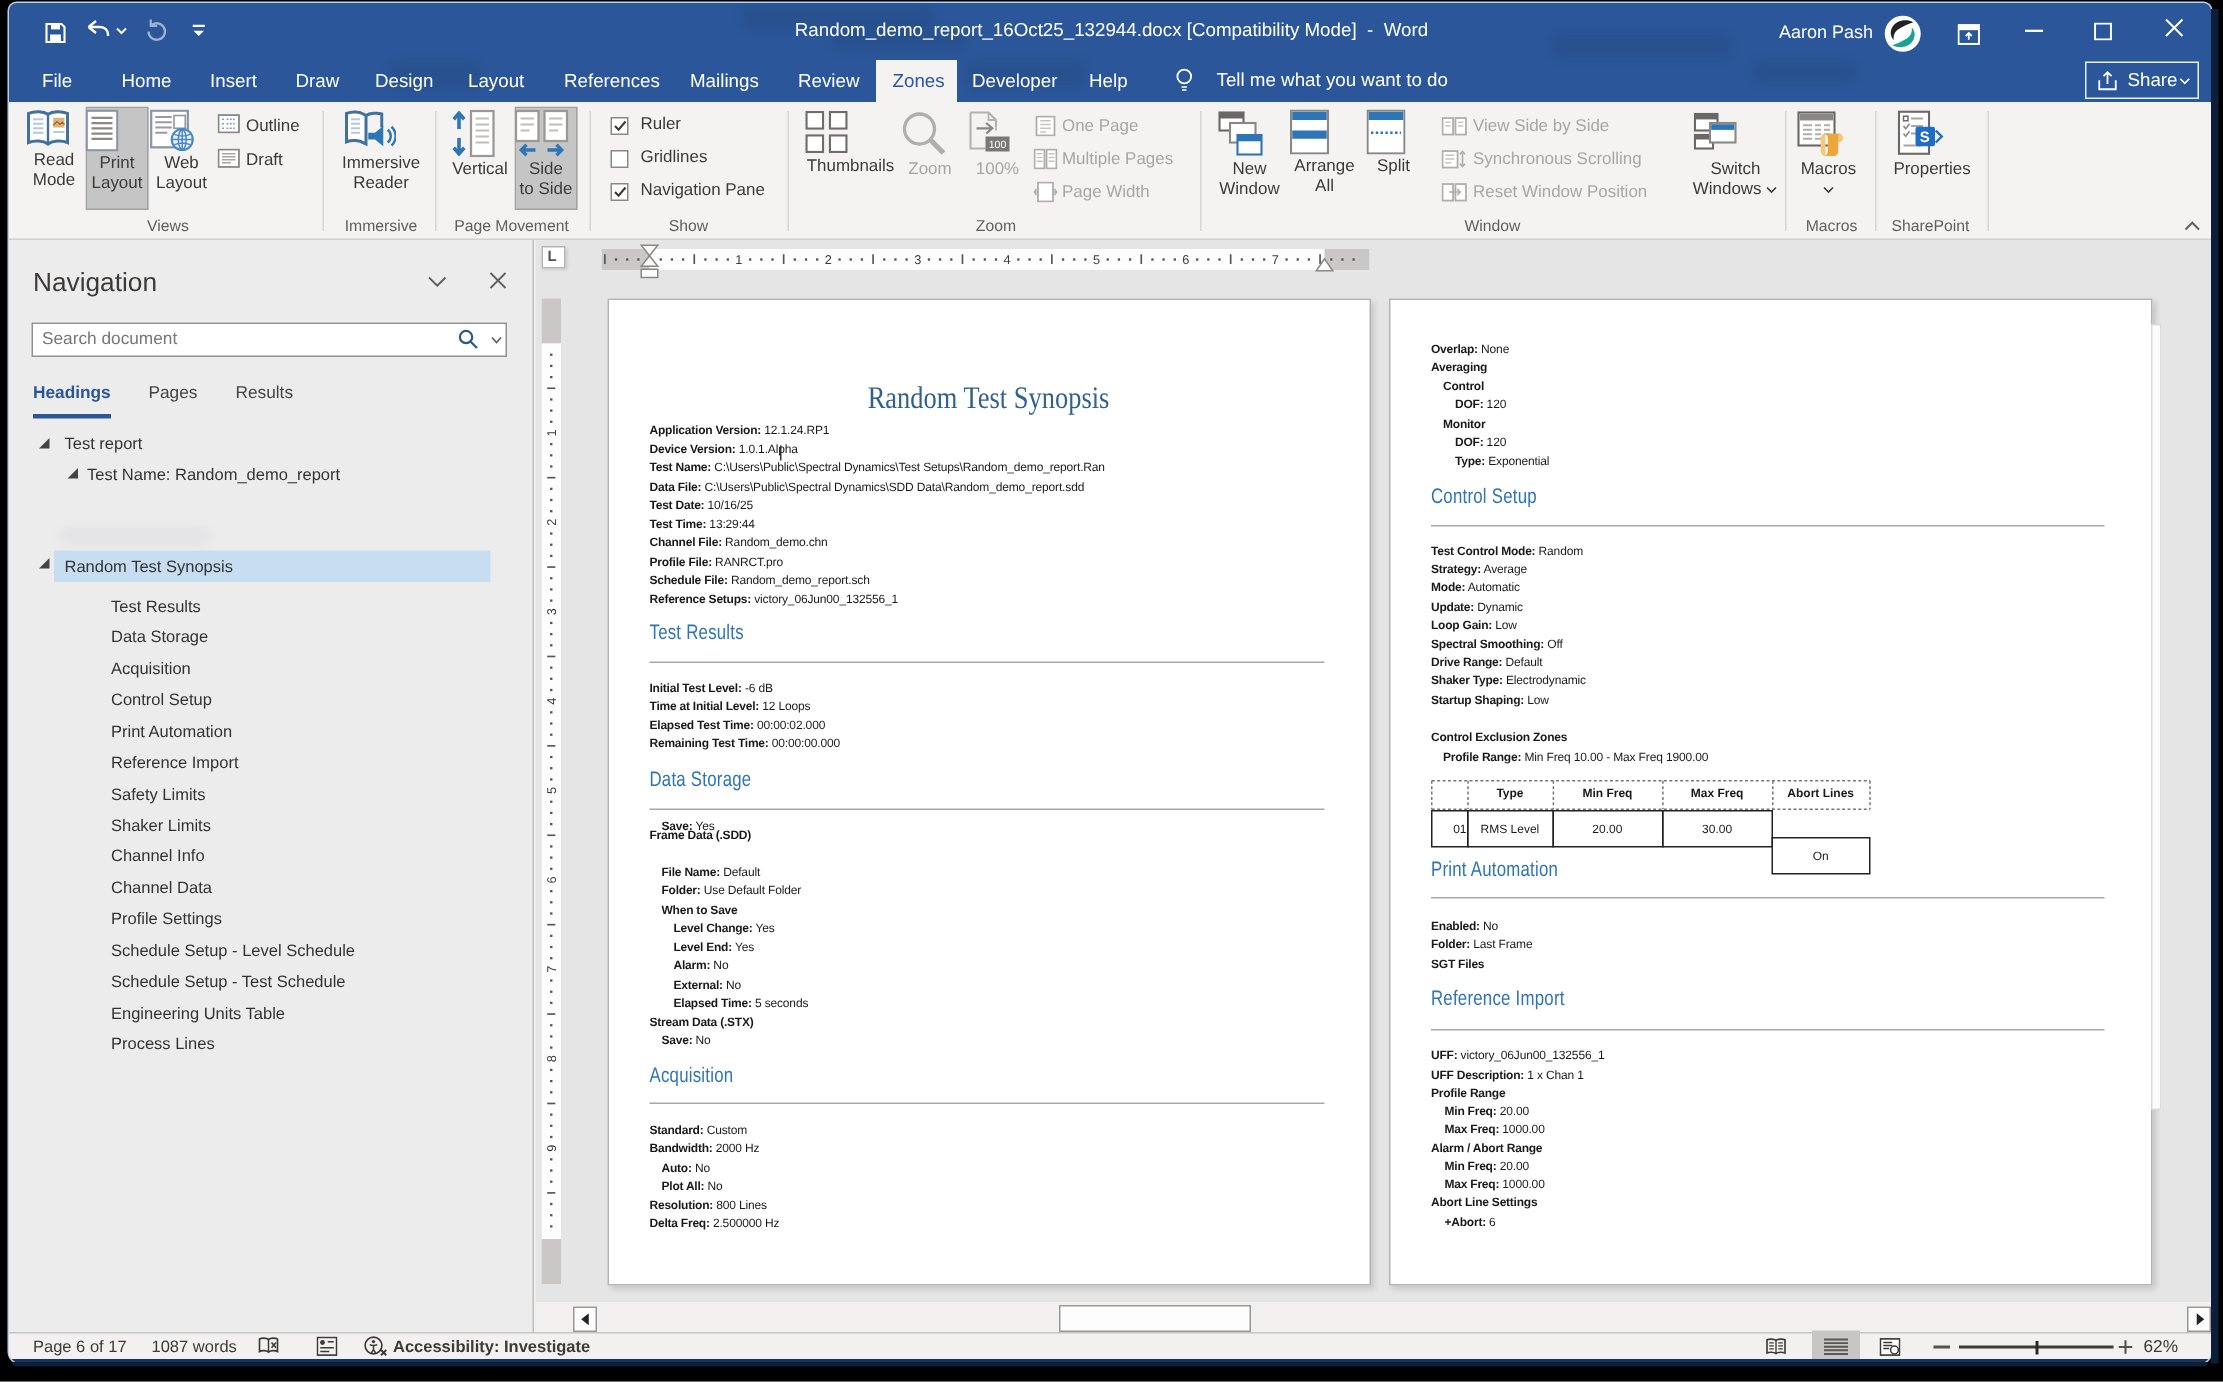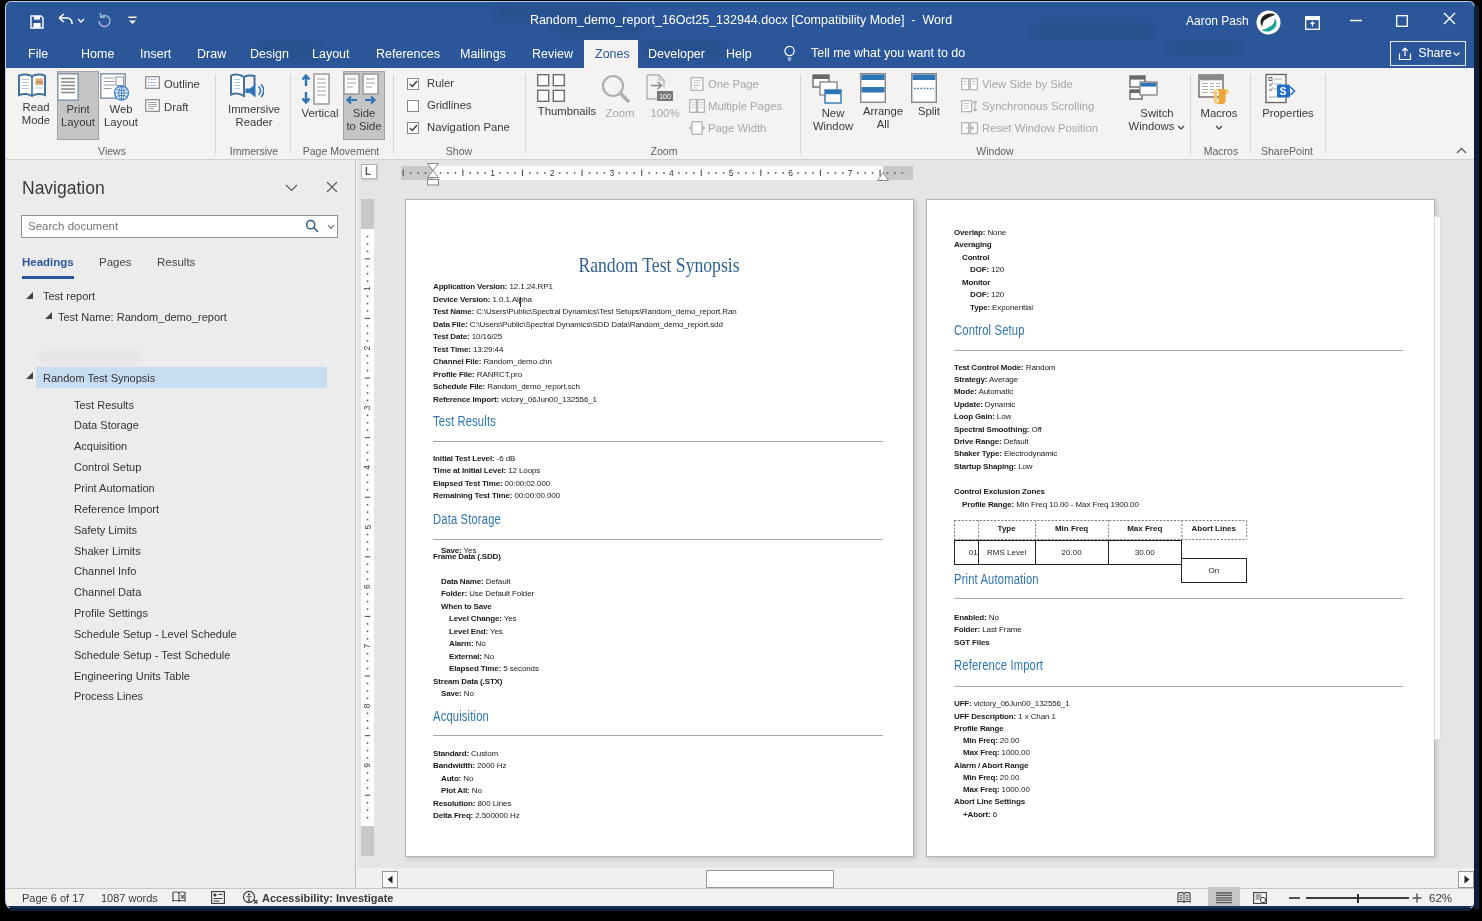--- a/index.html
+++ b/index.html
@@ -558,33 +558,33 @@
 <div class="a" style="left:503px;top:251px;width:300px;text-align:center;font-size:21px;color:#31628e;transform:scaleX(.84);white-space:nowrap;font-family:&quot;Liberation Serif&quot;,serif">Random Test Synopsis</div>
 <div class="dl" style="left:427.0px;top:280.0px"><b>Application Version:</b> 12.1.24.RP1</div>
 <div class="dl" style="left:427.0px;top:292.5px"><b>Device Version:</b> 1.0.1.Alpha</div>
 <div class="dl" style="left:427.0px;top:305.0px"><b>Test Name:</b> C:\Users\Public\Spectral Dynamics\Test Setups\Random_demo_report.Ran</div>
 <div class="dl" style="left:427.0px;top:317.5px"><b>Data File:</b> C:\Users\Public\Spectral Dynamics\SDD Data\Random_demo_report.sdd</div>
 <div class="dl" style="left:427.0px;top:330.0px"><b>Test Date:</b> 10/16/25</div>
 <div class="dl" style="left:427.0px;top:342.5px"><b>Test Time:</b> 13:29:44</div>
 <div class="dl" style="left:427.0px;top:355.0px"><b>Channel File:</b> Random_demo.chn</div>
 <div class="dl" style="left:427.0px;top:367.5px"><b>Profile File:</b> RANRCT.pro</div>
 <div class="dl" style="left:427.0px;top:380.0px"><b>Schedule File:</b> Random_demo_report.sch</div>
-<div class="dl" style="left:427.0px;top:392.5px"><b>Reference Import:</b> victory_06Jun00_132556_1</div>
+<div class="dl" style="left:427.0px;top:392.5px"><b>Reference Setups:</b> victory_06Jun00_132556_1</div>
 <div class="a" style="left:514px;top:295px;width:1px;height:10px;background:#333"></div>
 <div class="h2" style="left:427px;top:411.0px">Test Results</div>
 <div class="hr1" style="left:427px;top:438.7px;width:450px"></div>
 <div class="dl" style="left:427.0px;top:451.5px"><b>Initial Test Level:</b> -6 dB</div>
 <div class="dl" style="left:427.0px;top:464.0px"><b>Time at Initial Level:</b> 12 Loops</div>
 <div class="dl" style="left:427.0px;top:476.5px"><b>Elapsed Test Time:</b> 00:00:02.000</div>
 <div class="dl" style="left:427.0px;top:489.0px"><b>Remaining Test Time:</b> 00:00:00.000</div>
 <div class="h2" style="left:427px;top:509.0px">Data Storage</div>
 <div class="hr1" style="left:427px;top:537.0px;width:450px"></div>
 <div class="dl" style="left:427.0px;top:549.5px"><b>Frame Data (.SDD)</b></div>
 <div class="dl" style="left:435.0px;top:544px"><b>Save:</b> Yes</div>
-<div class="dl" style="left:435.0px;top:574.5px"><b>Data Name:</b> Default</div>
+<div class="dl" style="left:435.0px;top:574.5px"><b>File Name:</b> Default</div>
 <div class="dl" style="left:435.0px;top:587.0px"><b>Folder:</b> Use Default Folder</div>
 <div class="dl" style="left:435.0px;top:599.5px"><b>When to Save</b></div>
 <div class="dl" style="left:443.0px;top:612.0px"><b>Level Change:</b> Yes</div>
 <div class="dl" style="left:443.0px;top:624.5px"><b>Level End:</b> Yes</div>
 <div class="dl" style="left:443.0px;top:637.0px"><b>Alarm:</b> No</div>
 <div class="dl" style="left:443.0px;top:649.5px"><b>External:</b> No</div>
 <div class="dl" style="left:443.0px;top:662.0px"><b>Elapsed Time:</b> 5 seconds</div>
 <div class="dl" style="left:427.0px;top:674.5px"><b>Stream Data (.STX)</b></div>
 <div class="dl" style="left:435.0px;top:687.0px"><b>Save:</b> No</div>
 <div class="h2" style="left:427px;top:706.0px">Acquisition</div>

